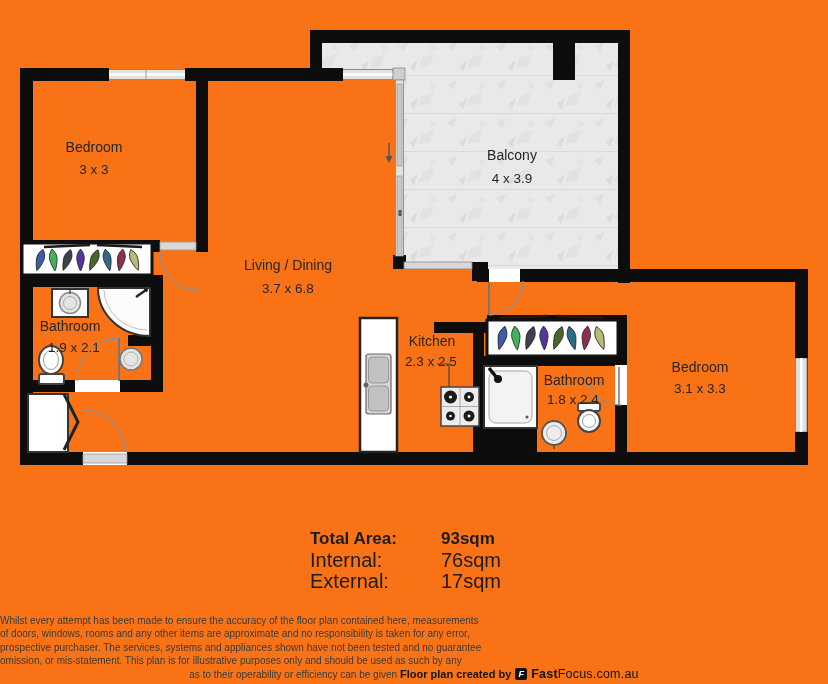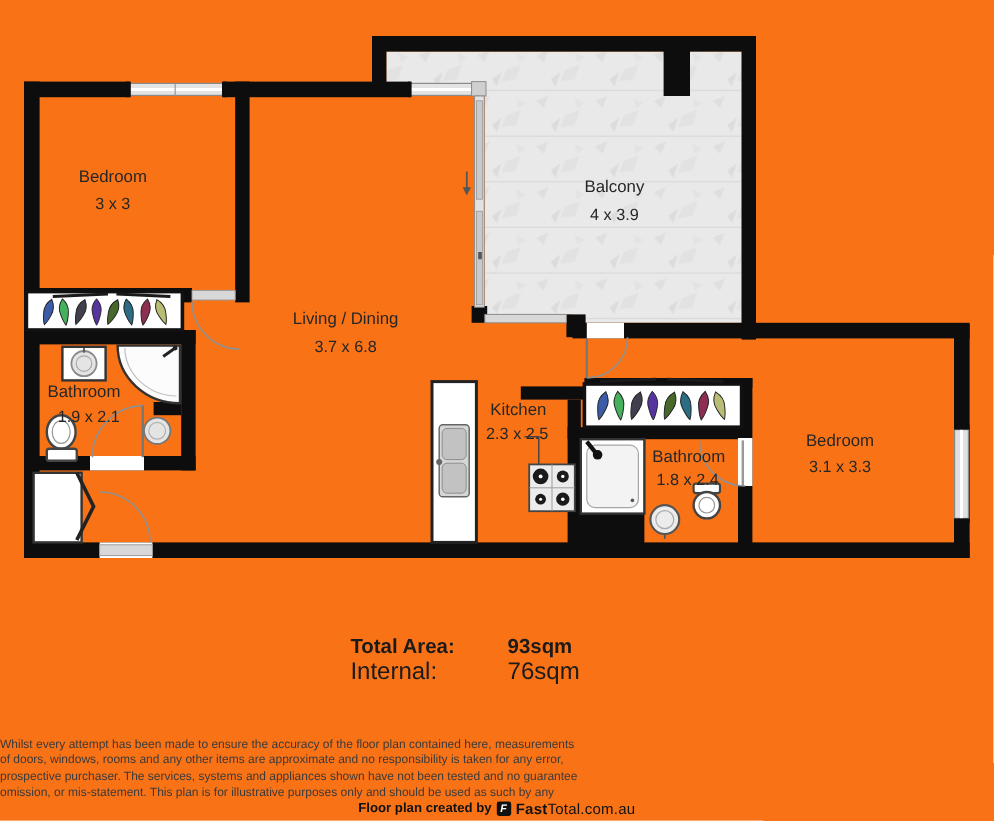--- a/index.html
+++ b/index.html
@@ -2,21 +2,21 @@
 <html><head>
 <meta charset="utf-8">
 <style>
   html,body{margin:0;padding:0;background:#ffffff;}
   body{width:828px;height:684px;position:relative;font-family:"Liberation Sans",sans-serif;}
   .page{position:absolute;inset:0;background:#f97316;overflow:hidden;}
   svg{position:absolute;left:0;top:0;}
   svg text{font-family:"Liberation Sans",sans-serif;fill:#262626;}
   .room-name{font-size:14px;}
   .room-dims{font-size:13.5px;}
-  .areas{position:absolute;left:292px;top:528px;color:#1b1b1b;}
+  .areas{position:absolute;left:310px;top:528px;color:#1b1b1b;}
   .area-row{display:flex;font-size:20px;line-height:21.5px;}
   .area-row .lbl{width:131px;}
   .area-row.bold{font-weight:bold;font-size:17px;}
   .disclaimer{position:absolute;left:0;top:614px;width:828px;text-align:left;color:#3a3a3a;font-size:10px;line-height:13.4px;}
   .disc-line{white-space:nowrap;}
   .disc-line.last{display:flex;justify-content:center;align-items:center;gap:3px;}
   .credit{font-size:11px;color:#111;}
   .logo-icon{display:inline-flex;width:12px;height:12px;background:#111;border-radius:2px;align-items:center;justify-content:center;margin:0 1px;}
   .logo-letter{color:#fff;font-weight:bold;font-style:italic;font-size:9px;line-height:9px;}
   .brand{font-size:12.5px;color:#111;letter-spacing:0.2px;}
@@ -244,29 +244,34 @@
 
 <div class="areas">
   <div class="area-row bold">
     <span class="lbl">Total Area:</span>
     <span class="val">93sqm</span>
   </div>
   <div class="area-row">
     <span class="lbl">Internal:</span>
     <span class="val">76sqm</span>
   </div>
+  <div class="area-row">
+    <span class="lbl">External:</span>
+    <span class="val">17sqm</span>
+  </div>
 </div>
 
 <div class="disclaimer">
   <div class="disc-line">Whilst every attempt has been made to ensure the accuracy of the floor plan contained here, measurements</div>
   <div class="disc-line">of doors, windows, rooms and any other items are approximate and no responsibility is taken for any error,</div>
   <div class="disc-line">prospective purchaser. The services, systems and appliances shown have not been tested and no guarantee</div>
   <div class="disc-line">omission, or mis-statement. This plan is for illustrative purposes only and should be used as such by any</div>
   <div class="disc-line last">
+    <span>as to their operability or efficiency can be given</span>
     <strong class="credit">Floor plan created by</strong>
     <span class="logo-icon">
           <span class="logo-letter">F</span>
         </span>
-    <span class="brand"><strong>Fast</strong><span>Total.com.au</span></span>
+    <span class="brand"><strong>Fast</strong><span>Focus.com.au</span></span>
   </div>
 </div>
 
 </div>
 
 </body></html>

